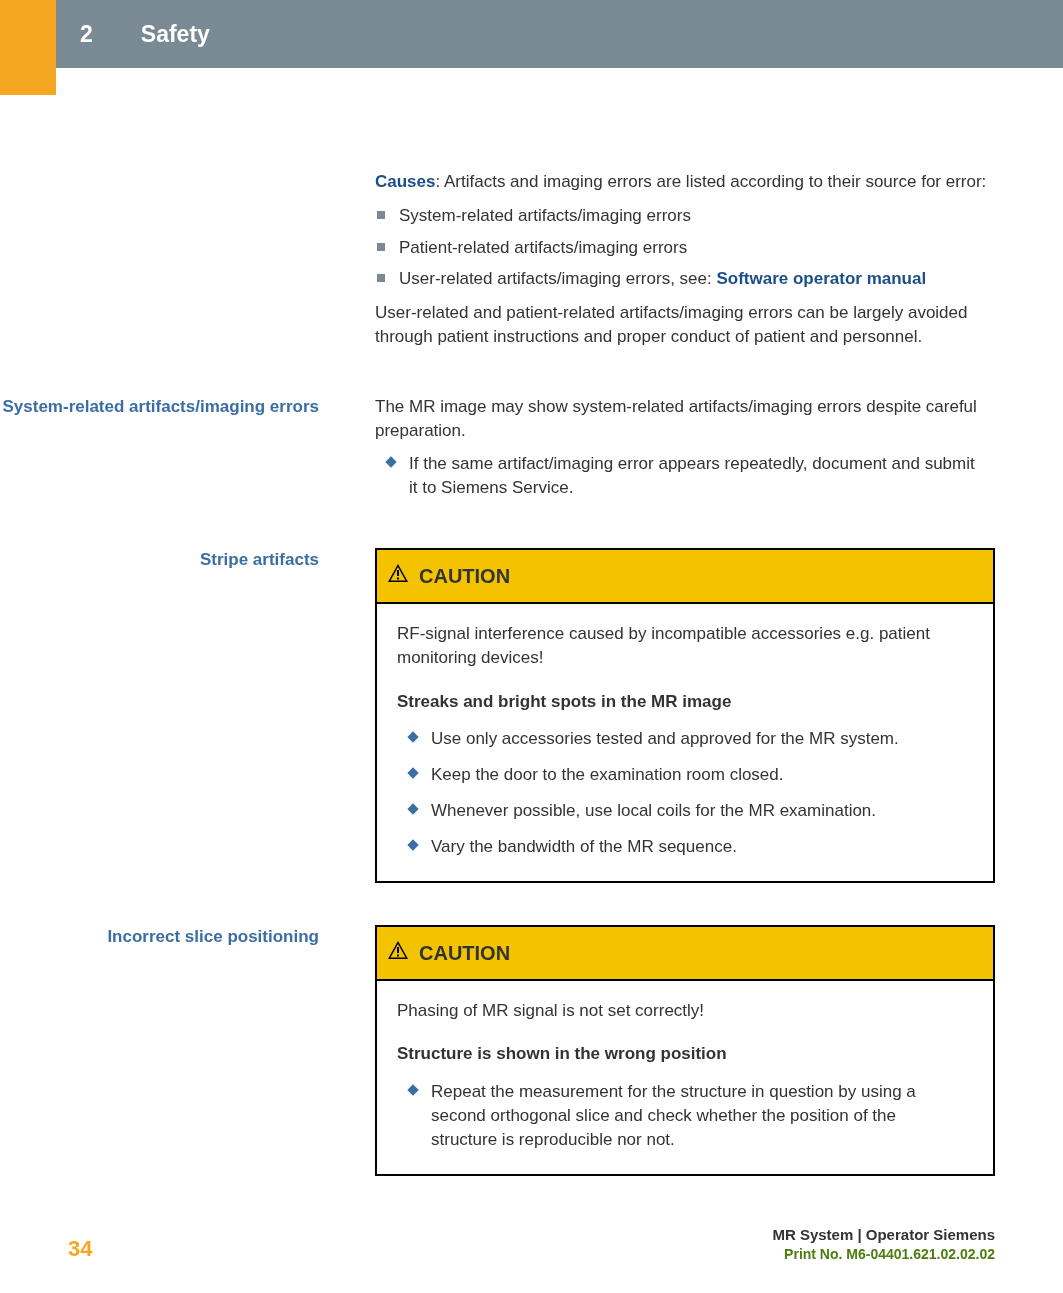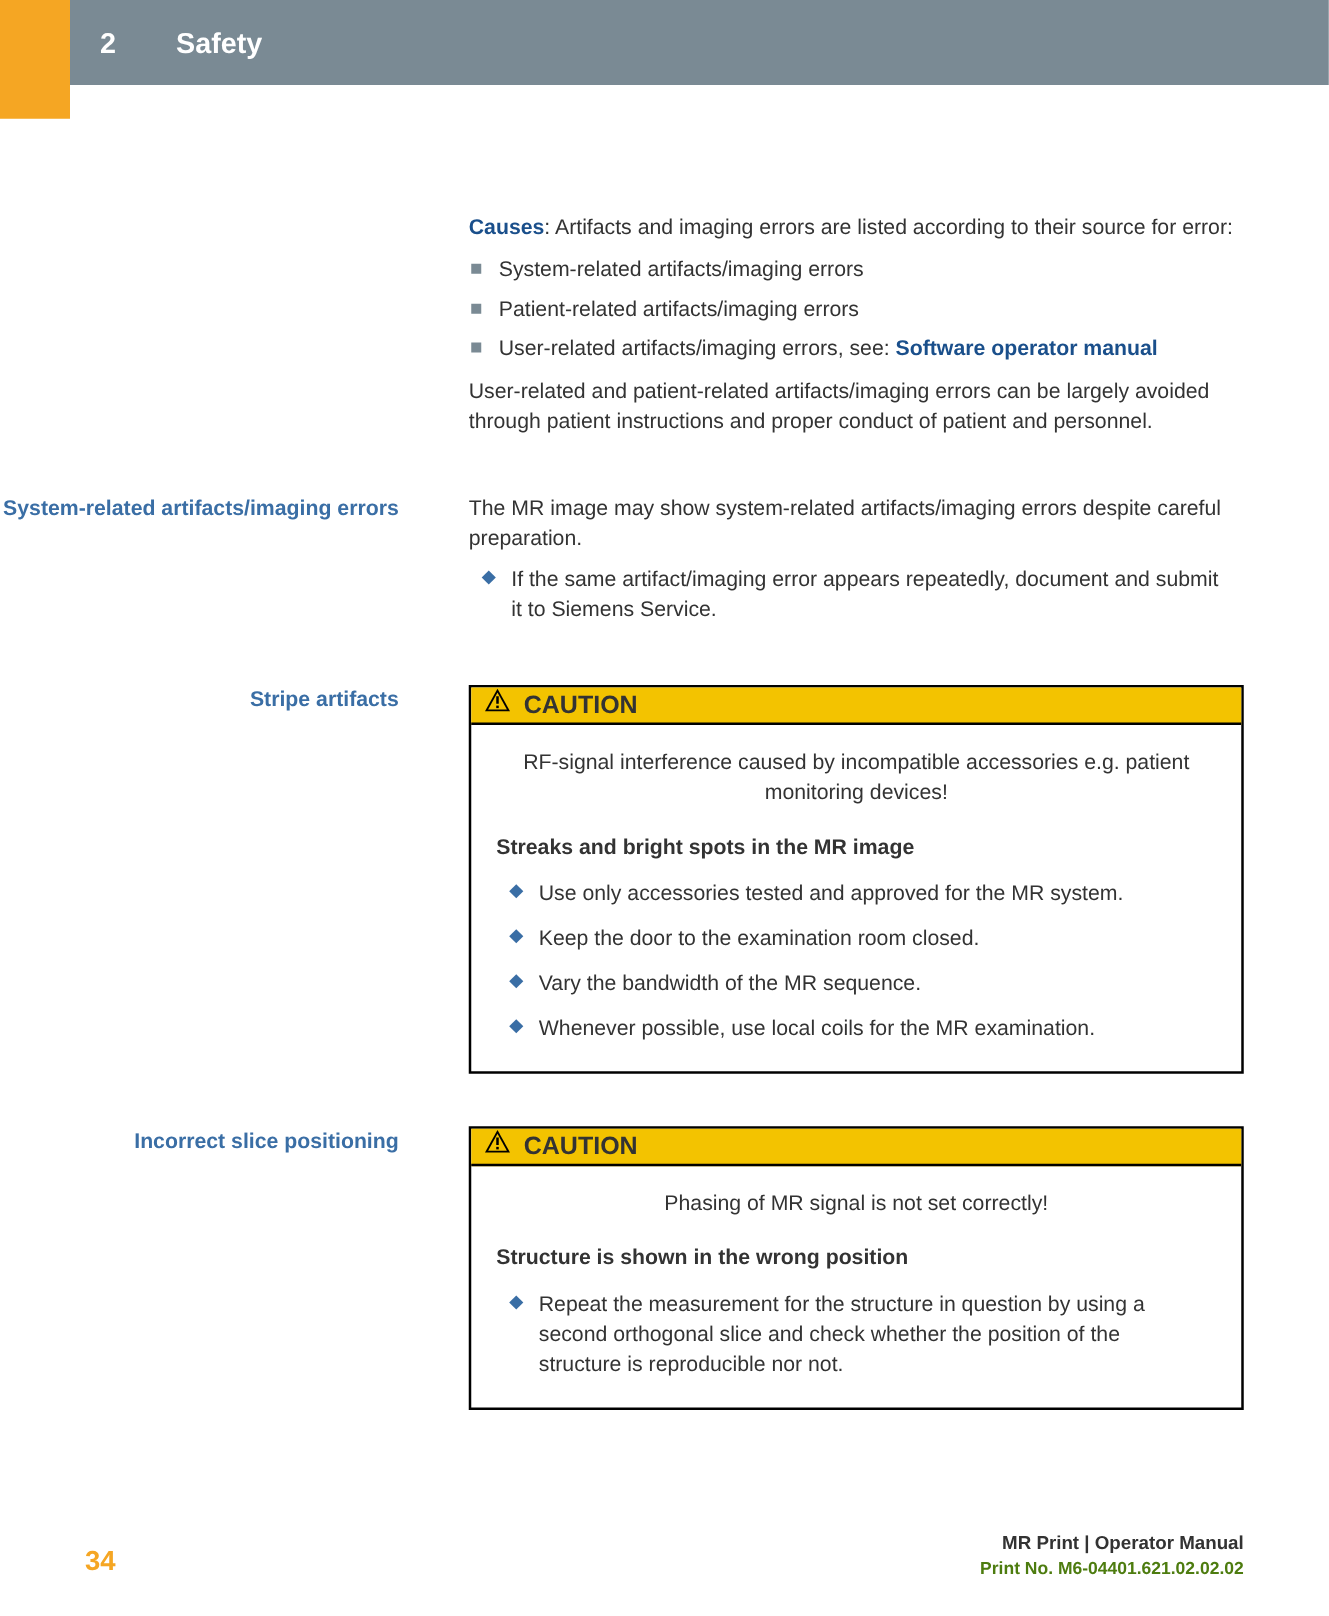--- a/index.html
+++ b/index.html
@@ -88,29 +88,29 @@
   }
   .caution-box {
     border: 2.5px solid #000;
     margin-bottom: 22px;
   }
   .caution-header {
     background: #f3c300;
     border-bottom: 2.5px solid #000;
     display: flex;
     align-items: center;
-    padding: 0 10px;
+    padding: 12px 10px;
     font-weight: 700;
     font-size: 20px;
   }
   .caution-header svg { margin-right: 10px; }
   .caution-body {
     padding: 18px 20px 10px 20px;
   }
-  .caution-body .para { margin-bottom: 14px; text-align: center; }
+  .caution-body .para { margin-bottom: 14px; }
   .caution-body .bold { margin-bottom: 14px; display:block;margin-top:20px; }
   .footer {
     position: absolute;
     bottom: 28px;
     left: 68px; right: 68px;
     display: flex;
     justify-content: space-between;
     align-items: flex-end;
     font-size: 15px;
   }
@@ -180,22 +180,22 @@
               </svg>
           </span>
           <span>CAUTION</span>
         </div>
         <div class="caution-body">
           <p class="para">RF-signal interference caused by incompatible accessories e.g. patient monitoring devices!</p>
           <span class="bold">Streaks and bright spots in the MR image</span>
           <ul class="diamond">
             <li>Use only accessories tested and approved for the MR system.</li>
             <li>Keep the door to the examination room closed.</li>
+            <li>Whenever possible, use local coils for the MR examination.</li>
             <li>Vary the bandwidth of the MR sequence.</li>
-            <li>Whenever possible, use local coils for the MR examination.</li>
           </ul>
         </div>
       </div>
     </div>
   </div>
 
   <div style="height:12px;"></div>
 
   <div class="row">
     <div class="margin-label">Incorrect slice positioning</div>
@@ -221,16 +221,16 @@
         </div>
       </div>
     </div>
   </div>
 
 </div>
 
 <div class="footer">
   <div class="pagenum">34</div>
   <div class="right">
-    <div class="manual">MR Print | Operator Manual</div>
+    <div class="manual">MR System | Operator Siemens</div>
     <div class="print">Print No. M6-04401.621.02.02.02</div>
   </div>
 </div>
 
 </body></html>

